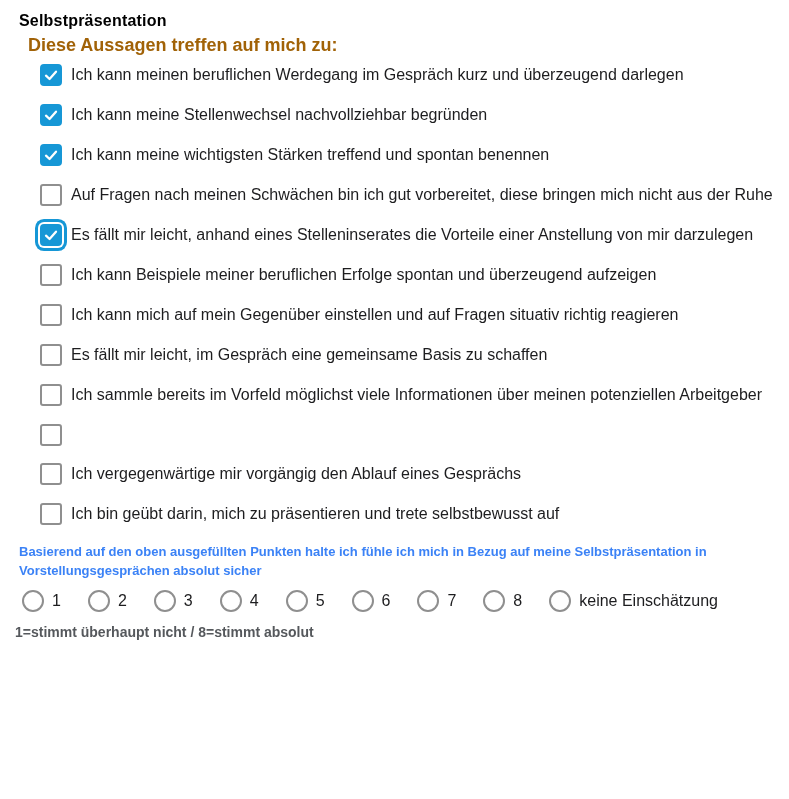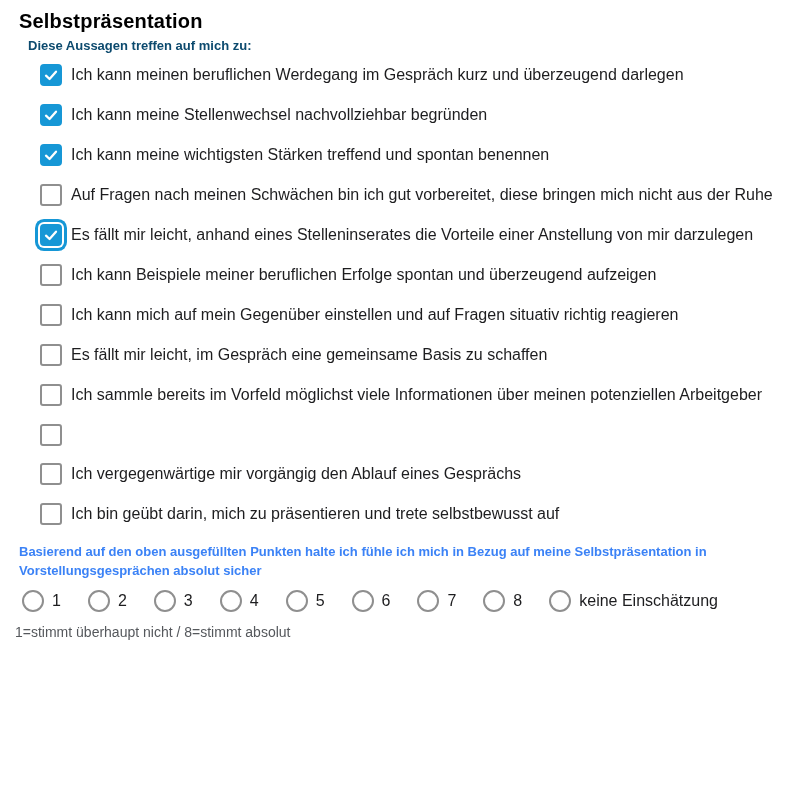--- a/index.html
+++ b/index.html
@@ -10,25 +10,25 @@
   }
   *{box-sizing:border-box;margin:0;padding:0;}
   html,body{background:#ffffff;}
   body{
     width:789px;height:799px;overflow:hidden;
     padding:10px 0 0 19px;
     font-family:"Liberation Sans","DejaVu Sans",sans-serif;
     color:var(--text);
   }
   .page-title{
-    font-size:20px;font-weight:bold;letter-spacing:.2px;color:#000;
+    font-size:16px;font-weight:bold;letter-spacing:.2px;color:#000;
     line-height:22px;
   }
   .section-subtitle{
-    font-size:13px;font-weight:bold;color:#0c4a6e;
+    font-size:18px;font-weight:bold;color:#a16207;
     margin:5px 16px 0 9px;line-height:17px;
   }
   .checkbox-list{margin:9px 0 0 10px;}
   .cb-row{
     display:flex;align-items:flex-start;gap:9px;
     margin-bottom:16px;cursor:pointer;padding-left:11px;
   }
   .cb{
     flex:0 0 auto;width:22px;height:22px;margin-top:1px;
     border:2px solid var(--cb-border);border-radius:3px;background:#fff;
@@ -48,21 +48,21 @@
   .radio-row{
     margin:9px 0 0 3px;display:flex;align-items:center;column-gap:27px;
   }
   .radio-opt{display:flex;align-items:center;gap:8px;cursor:pointer;}
   .radio{
     flex:0 0 auto;width:22px;height:22px;border-radius:50%;
     border:2px solid var(--cb-border);background:#fff;
   }
   .radio-label{font-size:16px;line-height:24px;color:var(--text);}
   .scale-note{
-    margin:11px 0 0 -4px;font-size:14px;color:var(--muted);line-height:17px;
+    margin:11px 0 0 -4px;font-size:14px;color:var(--muted);line-height:17px;font-weight:bold;
   }
 </style>
 </head>
 <body>
 
 <div class="page-title">Selbstpräsentation</div>
 <div class="section-subtitle">Diese Aussagen treffen auf mich zu:</div>
 
 <div class="checkbox-list">
   <div class="cb-row">

